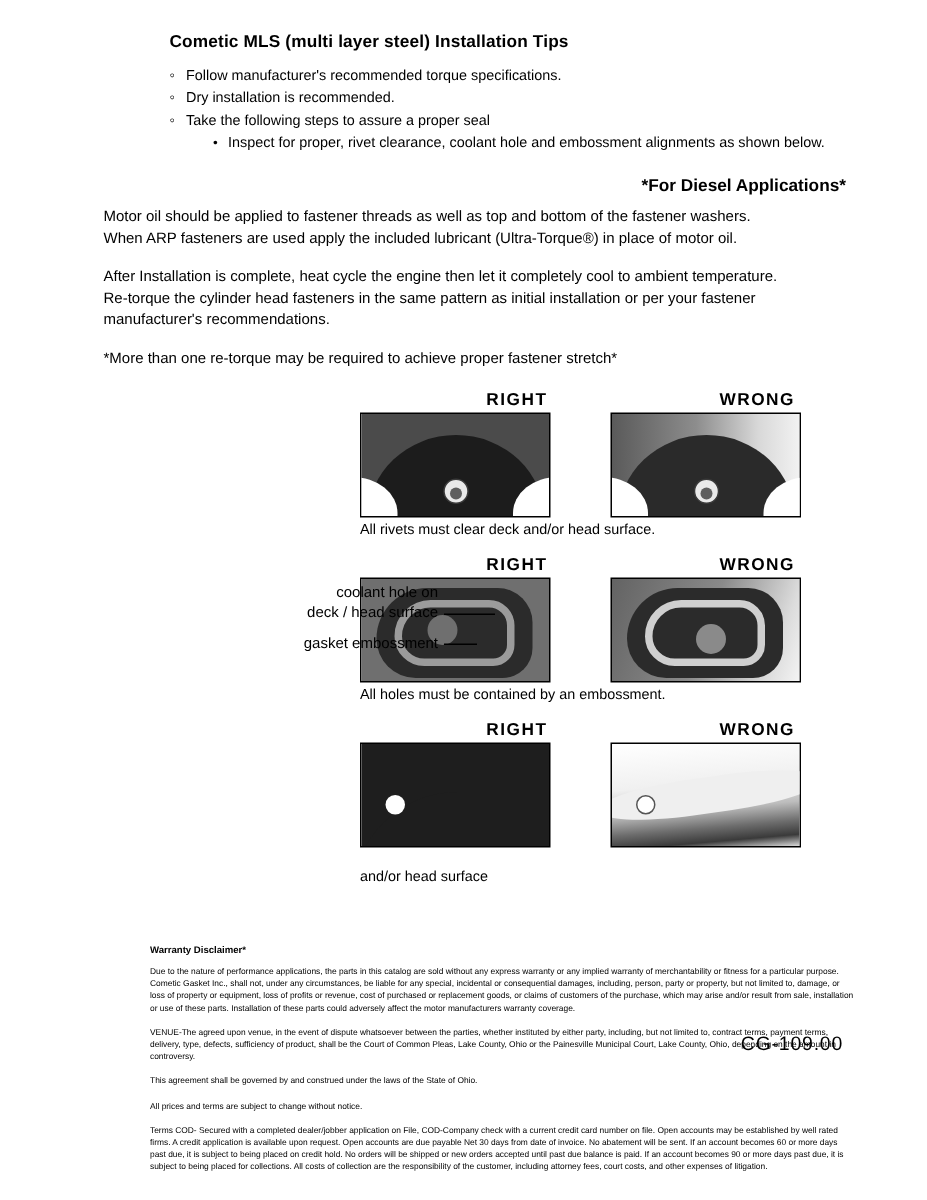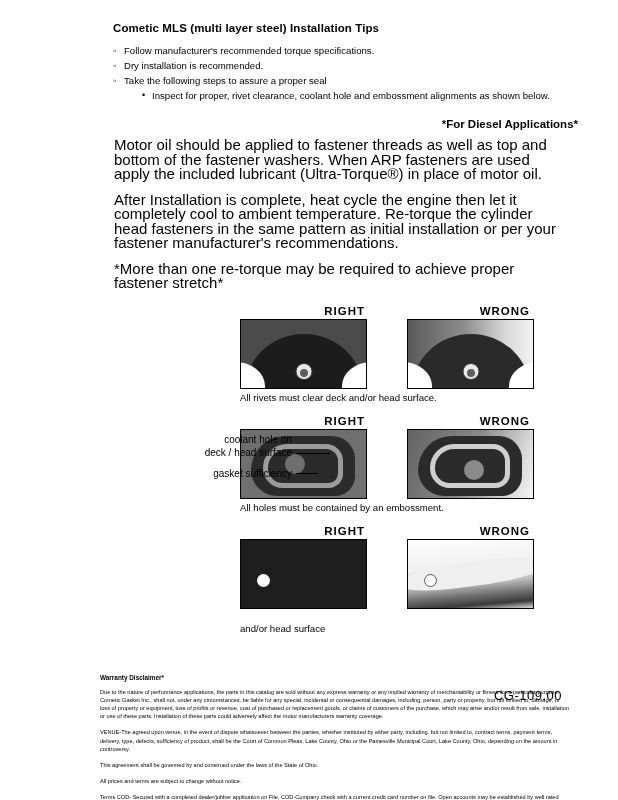--- a/index.html
+++ b/index.html
@@ -13,21 +13,21 @@
     font-family: "Liberation Sans", sans-serif;
     color: #000000;
     position: relative;
     overflow: hidden;
   }
   .page {
     position: relative;
     width: 618px;
     height: 725px;
     box-sizing: border-box;
-    padding: 22px 40px 0 40px;
+    padding: 22px 54px 0 40px;
   }
 
   h1.title {
     font-size: 11.5px;
     font-weight: bold;
     margin: 0 0 9px 73px;
     letter-spacing: 0.1px;
   }
 
   ul.bullets {
@@ -67,23 +67,23 @@
     font-size: 9px;
   }
 
   h2.subtitle {
     font-size: 11.5px;
     font-weight: bold;
     margin: 15px 0 8px 73px;
     text-align: right;
   }
   p.body {
-    font-size: 15px;
+    font-size: 10px;
     line-height: 14.5px;
-    margin: 0 0 11px 74px;
+    margin: 0 0 11px 29px;
     max-width: 455px;
   }
   p.body.last { margin-bottom: 0; }
 
   
   .figures {
     margin: 14px 0 0 0;
     position: relative;
   }
   .fig-row {
@@ -388,21 +388,21 @@
       </div>
       <p class="fig-caption">All holes must be contained by an embossment.</p>
 
       <div class="callout" style="left:-78px; top:18px; width:130px;">
         <div>coolant hole on</div>
         <div>deck / head surface</div>
       </div>
       <div class="leader" style="left:56px; top:38px; width:34px;"></div>
 
       <div class="callout" style="left:-78px; top:52px; width:130px;">
-        <div>gasket sufficiency</div>
+        <div>gasket embossment</div>
       </div>
       <div class="leader" style="left:56px; top:58px; width:22px;"></div>
     </div>
 
     <div class="fig-row" style="margin-top:12px; margin-left:200px;">
       <div class="fig-labels">
         <div class="fig-label">RIGHT</div>
         <div class="fig-label">WRONG</div>
       </div>
       <div class="fig-pair">

